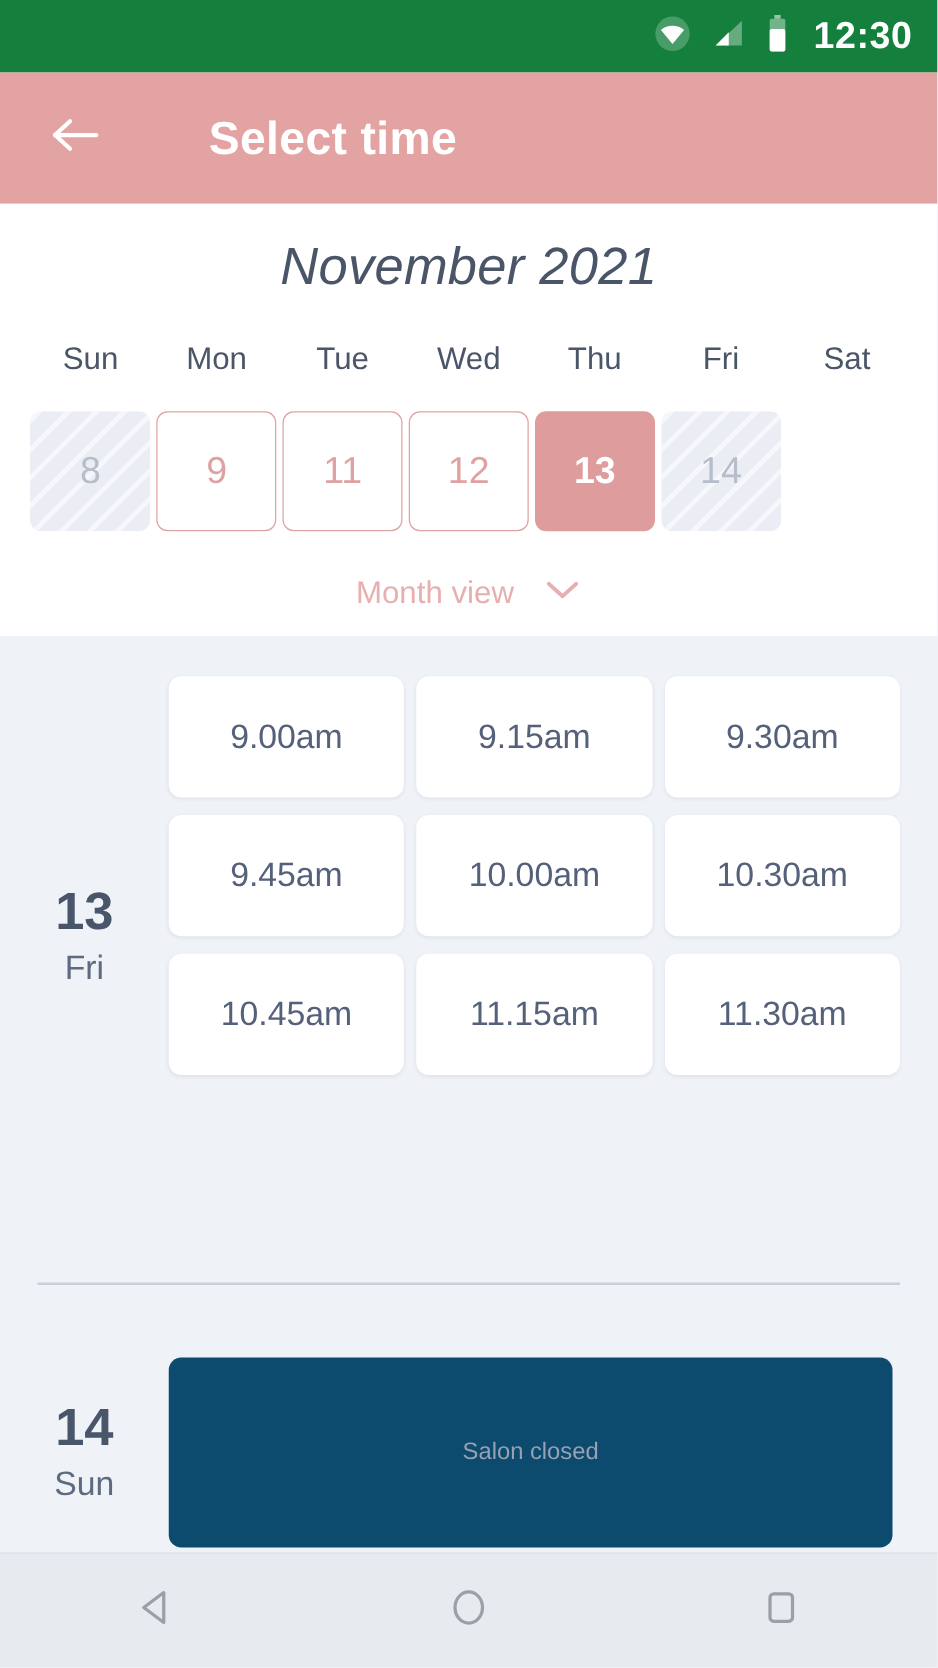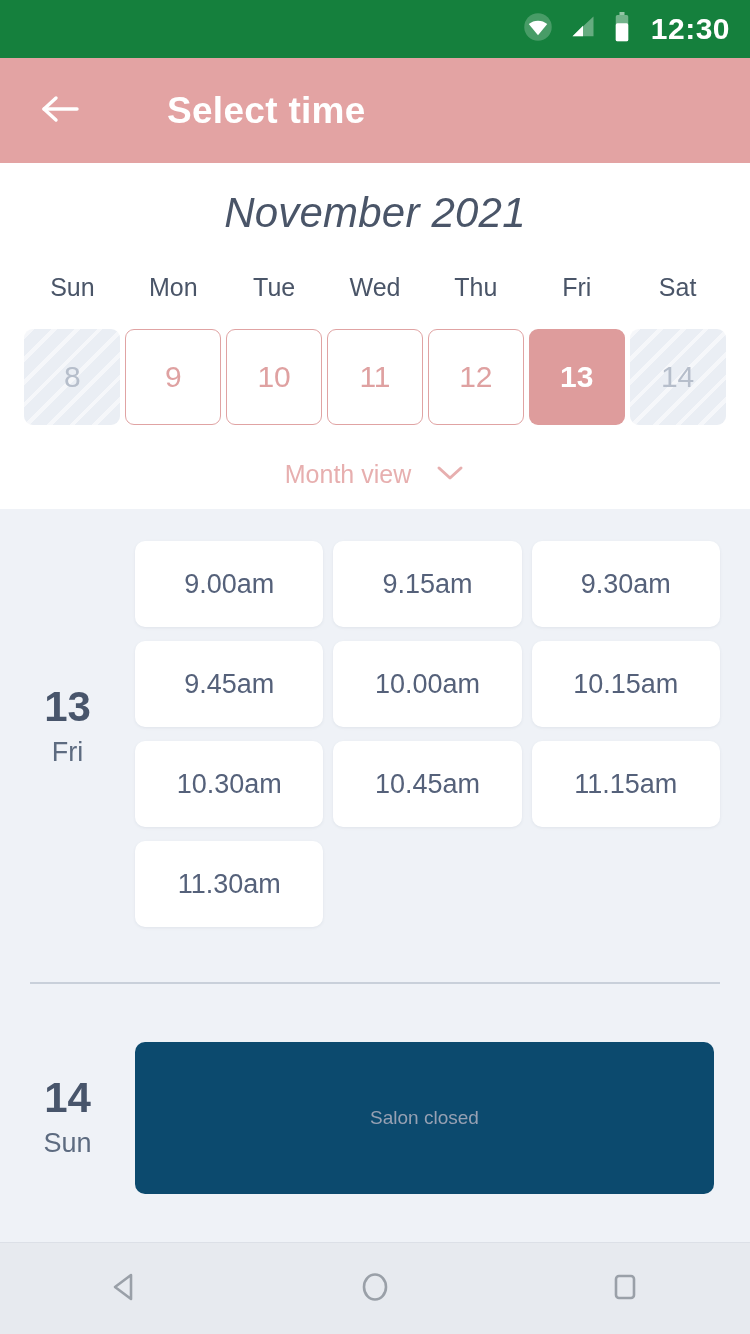--- a/index.html
+++ b/index.html
@@ -92,21 +92,21 @@
   }
   .daylabel .dnum{ font-size:42px; font-weight:bold; color:#48556B; line-height:1; }
   .daylabel .dwd{ font-size:27px; color:#5D6B80; margin-top:9px; font-weight:normal;}
 
   .slotgrid{
     flex:1 1 auto; display:grid; grid-template-columns:repeat(3,1fr);
     gap:14px 10px; padding-top:14px;
   }
   .slot{
     background:#FFFFFF; border-radius:10px;
-    height:86px; display:flex;align-items:center;justify-content:center;
+    height:97px; display:flex;align-items:center;justify-content:center;
     font-size:27px; color:#55617A; cursor:pointer;
     box-shadow:0 1px 3px rgba(90,105,130,.10);
   }
   .slot.ghost{ visibility:hidden; }
 
   .divider{
     height:2px; background:#C9D0DA; margin:55px 30px 0 30px;
   }
 
   .closedrow{ display:flex; margin-top:58px; padding-right:36px;}
@@ -176,23 +176,20 @@
   </div>
 
   <div class="daysrow">
     <div class="daycellwrap">
         <div class="daycell disabled">8</div>
       </div>
     <div class="daycellwrap">
         <div class="daycell avail">9</div>
       </div>
     <div class="daycellwrap">
-        <div class="daycell avail">10</div>
-      </div>
-    <div class="daycellwrap">
         <div class="daycell avail">11</div>
       </div>
     <div class="daycellwrap">
         <div class="daycell avail">12</div>
       </div>
     <div class="daycellwrap">
         <div class="daycell selected">13</div>
       </div>
     <div class="daycellwrap">
         <div class="daycell disabled">14</div>
@@ -215,21 +212,20 @@
     <div class="daylabel">
       <div class="dnum">13</div>
       <div class="dwd">Fri</div>
     </div>
     <div class="slotgrid">
       <div class="slot">9.00am</div>
       <div class="slot">9.15am</div>
       <div class="slot">9.30am</div>
       <div class="slot">9.45am</div>
       <div class="slot">10.00am</div>
-      <div class="slot">10.15am</div>
       <div class="slot">10.30am</div>
       <div class="slot">10.45am</div>
       <div class="slot">11.15am</div>
       <div class="slot">11.30am</div>
       <div class="slot ghost"></div>
     </div>
   </div>
 
   <div class="divider"></div>
 

